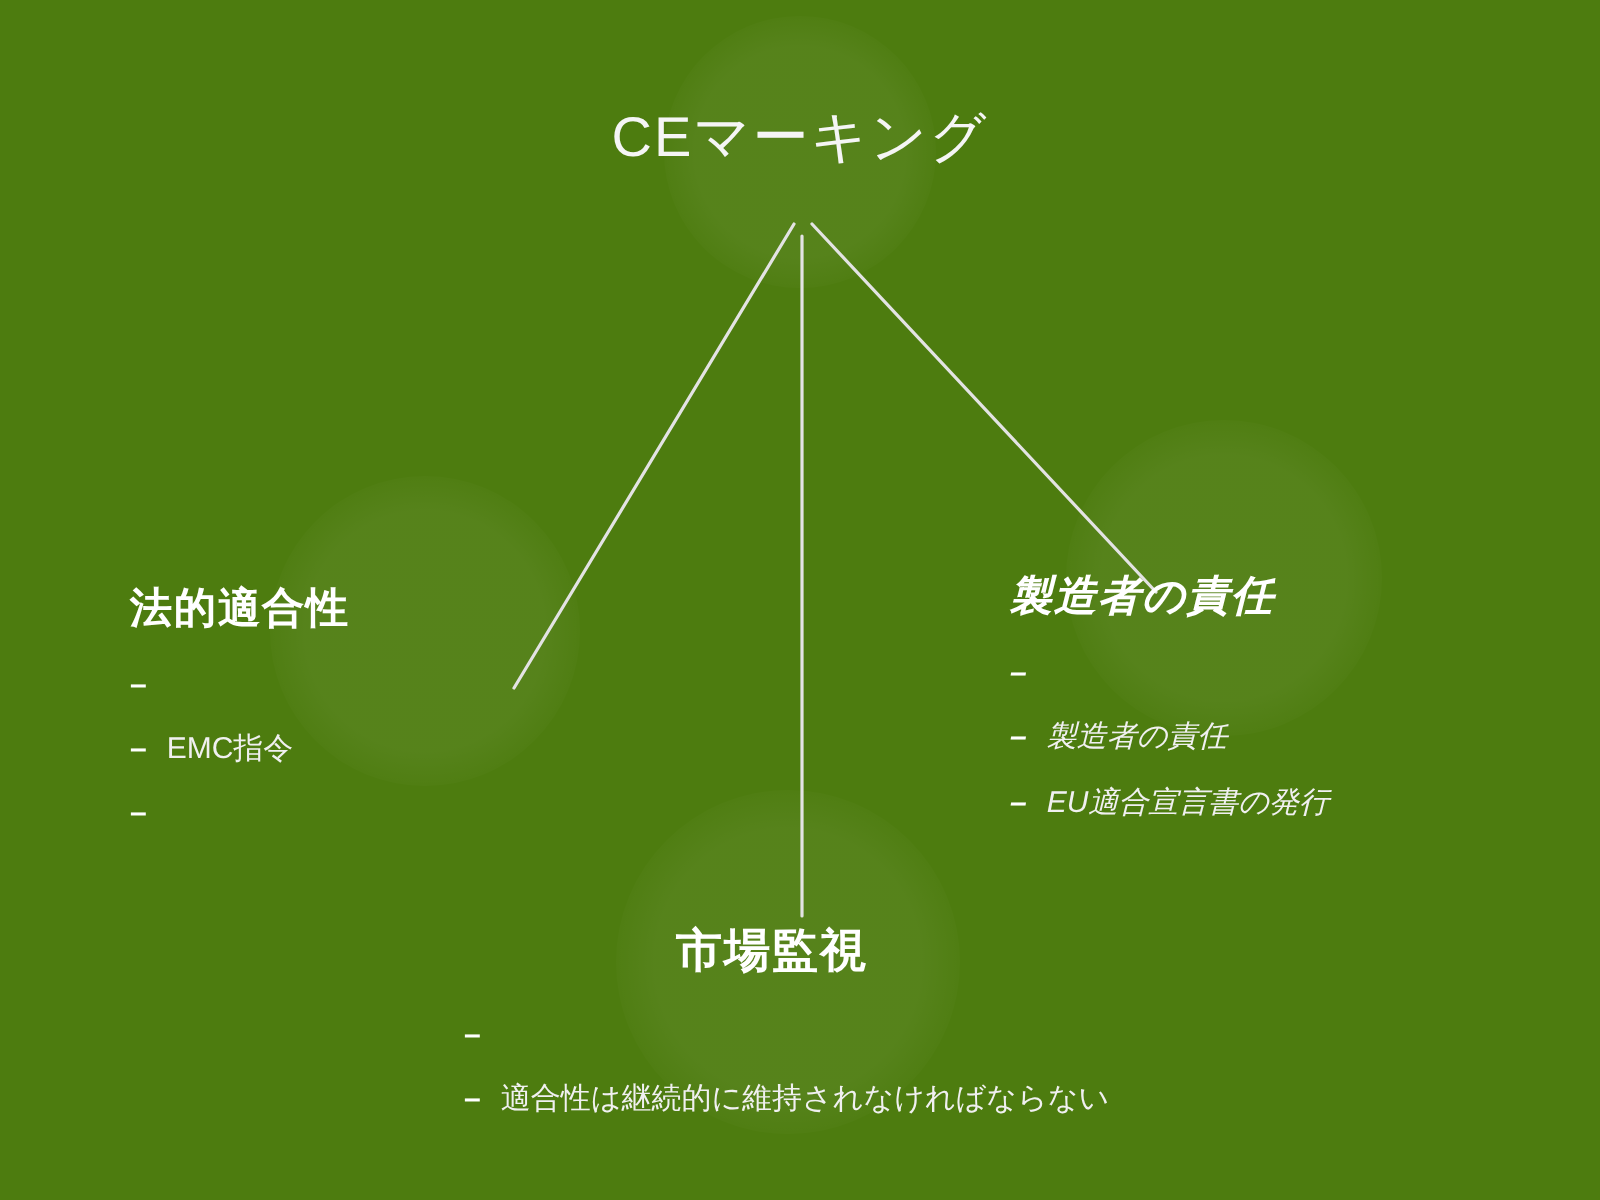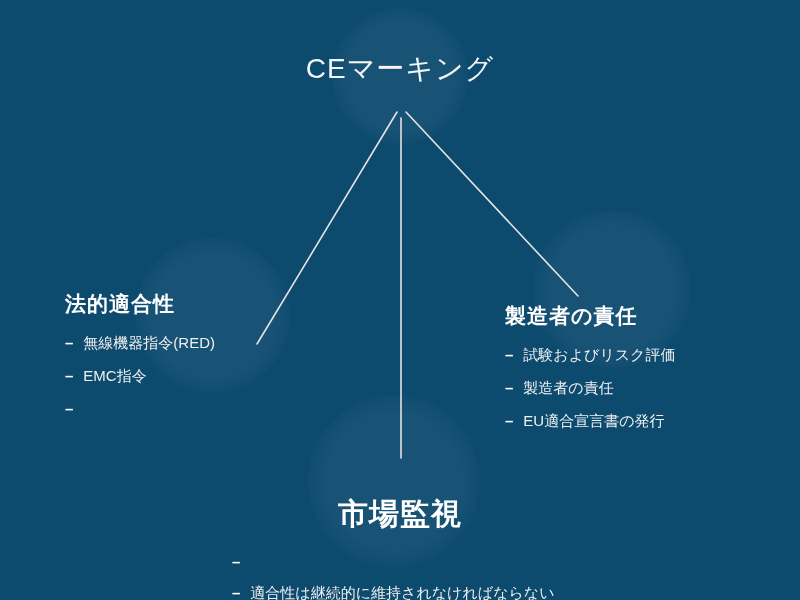--- a/index.html
+++ b/index.html
@@ -5,21 +5,21 @@
   html, body {
     margin: 0;
     padding: 0;
     background: #1f1f1f;
     font-family: "Liberation Sans", "DejaVu Sans", sans-serif;
   }
   .canvas {
     position: relative;
     width: 800px;
     height: 600px;
-    background: #0c4a6e;
+    background: #4d7c0f;
     overflow: hidden;
     color: #ffffff;
   }
   
   .blob {
     position: absolute;
     border-radius: 50%;
     background: radial-gradient(circle,
       rgba(255,255,255,0.05) 0%,
       rgba(255,255,255,0.05) 55%,
@@ -80,26 +80,25 @@
     color: #f0f0f0;
     white-space: nowrap;
   }
   .node li .dash {
     font-weight: 700;
     color: #ffffff;
     flex: 0 0 auto;
   }
 
   .node-left   { left: 65px;  top: 290px; }
-  .node-right  { left: 505px; top: 302px; }
+  .node-right  { left: 505px; top: 284px; font-style: italic; }
   .node-bottom { left: 232px; top: 460px; }
   .node-bottom h2 {
     margin-left: 106px;
-    font-size: 30px;
-    margin-top: 34px;
+    font-size: 23px;
   }
   .node-bottom ul { margin-top: 18px; }
 </style>
 </head>
 <body>
 
 <div class="canvas">
 
   <div class="blob blob-title"></div>
   <div class="blob blob-left"></div>
@@ -112,38 +111,36 @@
     <line x1="401" y1="118" x2="401" y2="458"></line>
   </svg>
 
   <div class="title">CEマーキング</div>
 
   <section class="node node-left">
     <h2>法的適合性</h2>
     <ul>
       <li>
         <span class="dash">–</span>
-        <span>無線機器指令(RED)</span>
       </li>
       <li>
         <span class="dash">–</span>
         <span>EMC指令</span>
       </li>
       <li>
         <span class="dash">–</span>
       </li>
     </ul>
   </section>
 
   <section class="node node-right">
     <h2>製造者の責任</h2>
     <ul>
       <li>
         <span class="dash">–</span>
-        <span>試験およびリスク評価</span>
       </li>
       <li>
         <span class="dash">–</span>
         <span>製造者の責任</span>
       </li>
       <li>
         <span class="dash">–</span>
         <span>EU適合宣言書の発行</span>
       </li>
     </ul>

